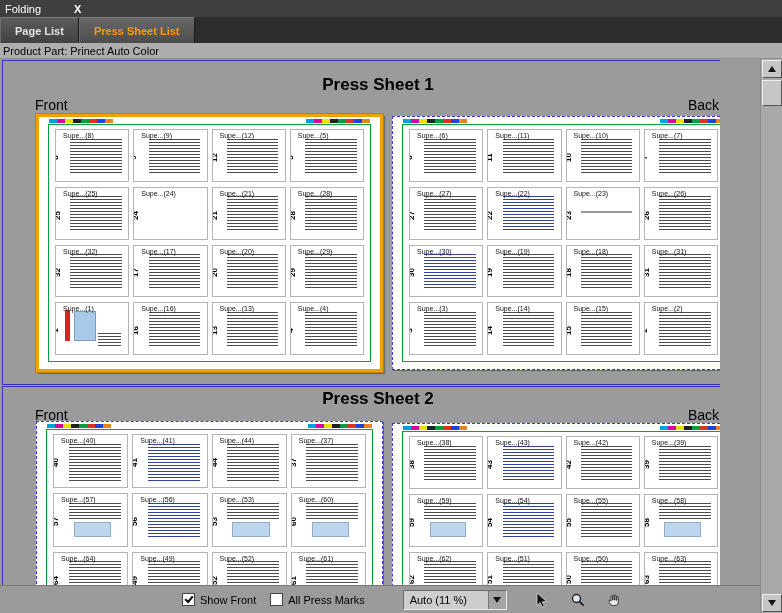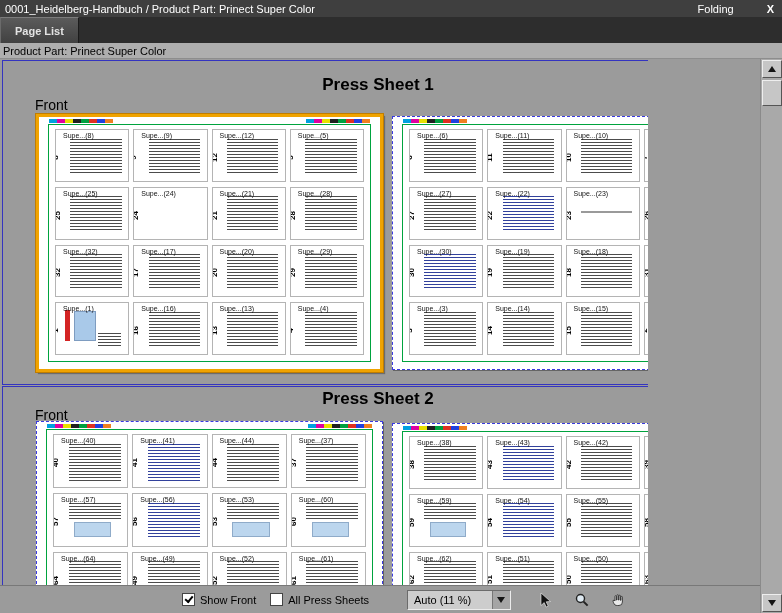--- a/index.html
+++ b/index.html
@@ -20,21 +20,21 @@
     border-top:1px solid #7c7c7c;border-left:1px solid #6b6b6b;border-right:1px solid #1b1b1b;
     font-size:11px;font-weight:bold;color:#e3e3e3;box-sizing:border-box;}
   .tab.active{background:linear-gradient(#686868,#4c4c4c);color:#ff9a00;}
 
   
   .subheader{position:absolute;left:0;top:43px;width:782px;height:16px;background:#aeaeae;
     border-bottom:1px solid #8d8d8d;font-size:11px;color:#000;display:flex;align-items:center;
     padding-left:3px;box-sizing:border-box;}
 
   
-  .content{position:absolute;left:0;top:59px;width:648px;height:554px;background:#9b9b9b;overflow:hidden;}
+  .content{position:absolute;left:0;top:59px;width:720px;height:554px;background:#9b9b9b;overflow:hidden;}
   .section{position:absolute;left:2px;width:752px;border:1px solid #3434c0;box-sizing:border-box;}
   .sheet-heading{position:absolute;left:0;width:100%;text-align:center;font-size:17px;font-weight:bold;color:#000;}
   .side-label{position:absolute;font-size:14px;color:#000;}
   .side-label.front{left:32px;}
   .side-label.back{right:34px;}
 
   
   .sheet{position:absolute;background:#fff;box-sizing:border-box;border:1px dashed #3a3ae0;
     box-shadow:1px 1px 0 rgba(0,0,0,0.35);}
   .sheet.selected{border:3px solid #f0a300;box-shadow:0 0 0 1px #c07d00,2px 2px 1px rgba(0,0,0,0.3);}
@@ -85,33 +85,35 @@
     display:flex;align-items:center;justify-content:center;}
   .tool{width:22px;height:22px;display:flex;align-items:center;justify-content:center;}
   .tool.first{margin-left:10px;}
 </style>
 </head>
 <body>
 
 <div class="window">
 
   <div class="titlebar">
-    <span class="tb-title">0001_Heidelberg-Handbuch / Product Part: Prinect Super Color</span>
     <span class="tb-right">Folding</span>
     <span class="tb-close">X</span>
   </div>
 
   <div class="tabbar" id="tabbar">
       <div class="tab">
         <span>Page List</span>
       </div>
+      <div class="tab active">
+        <span>Press Sheet List</span>
+      </div>
     </div>
 
   <div class="subheader">
-    <span>Product Part: Prinect Super Color</span>
+    <span>Product Part: Prinect Auto Color</span>
   </div>
 
   <div class="content" id="content">
       <div class="section" style="top: 1px; height: 325px;">
         <div class="sheet-heading" style="top: 14px;">Press Sheet 1</div>
         <div class="side-label front" style="top: 36px;">Front</div>
         <div class="side-label back" style="top: 36px;">Back</div>
         <div class="sheet selected" style="left: 33px; top: 53px; width: 347px; height: 258px;">
           <div class="colorbar cb-l">
             <span style="background: rgb(0, 160, 224);"></span>
@@ -525,21 +527,21 @@
     </div>
   </div>
 
   <div class="toolbar">
     <label class="chk">
       <span class="box on" id="chk-marks"></span>
       <span>Show Front</span>
     </label>
     <label class="chk">
       <span class="box" id="chk-all"></span>
-      <span>All Press Sheets</span>
+      <span>All Press Marks</span>
     </label>
     <div class="zoom-dd">
       <span class="dd-value">Auto (11 %)</span>
       <span class="dd-btn">
         <span class="arrow-down"></span>
       </span>
     </div>
     <div class="tool first">
       <svg viewBox="0 0 16 16" width="16" height="16">
         <path d="M3 1 L3 13.5 L6.2 10.6 L8.2 15 L10.2 14.1 L8.2 9.8 L12.5 9.5 Z" fill="#111" stroke="#f5f5f5" stroke-width="0.6"></path>

